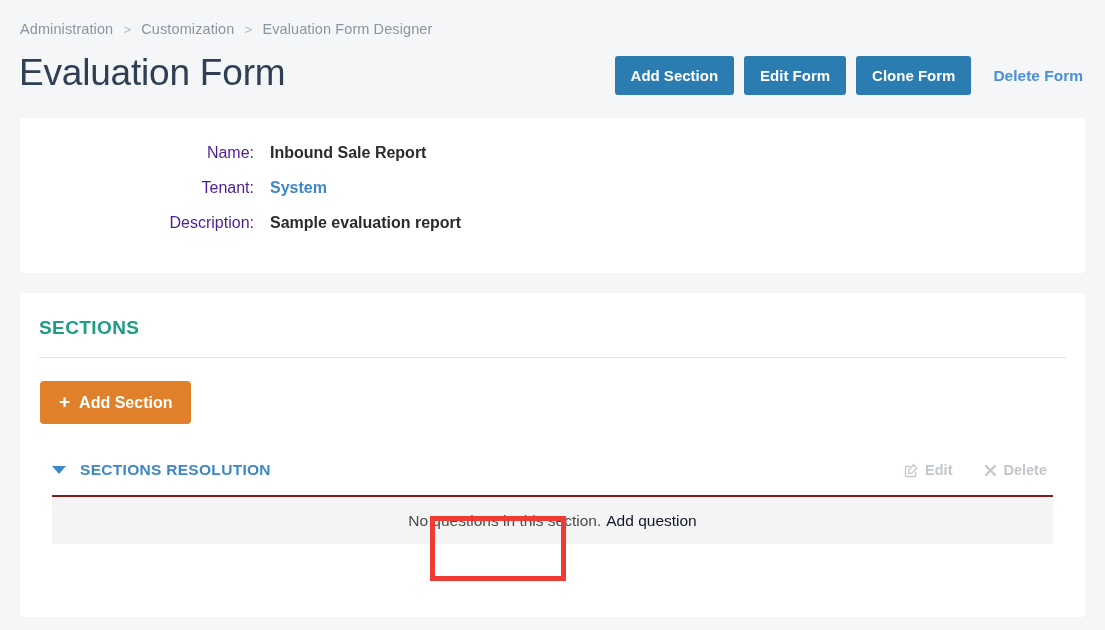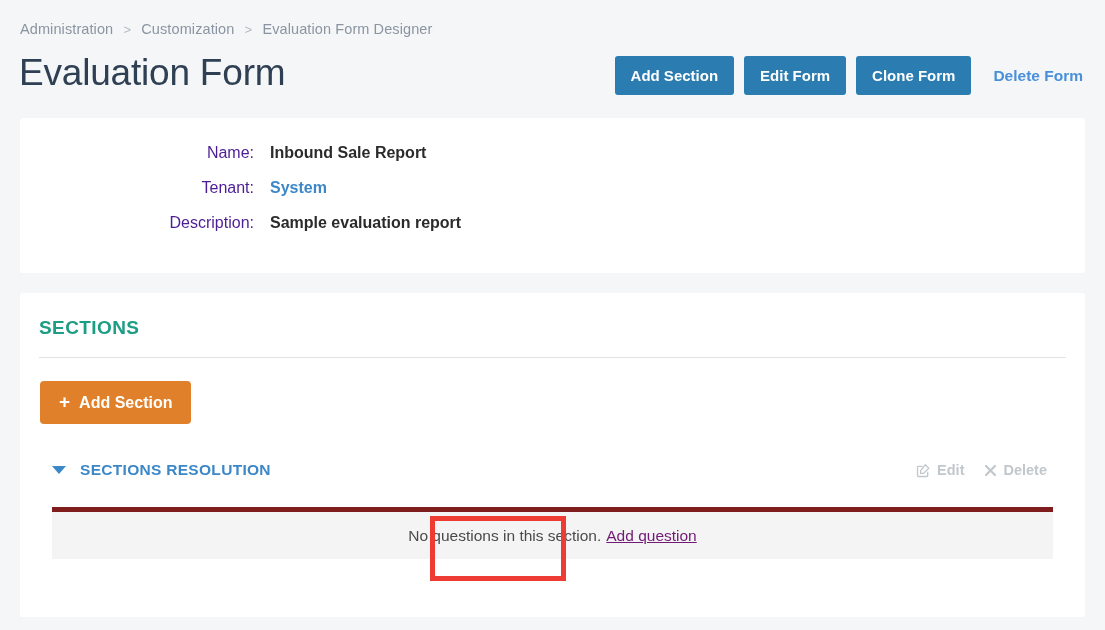--- a/index.html
+++ b/index.html
@@ -189,48 +189,47 @@
   .sec-name {
     font-size: 15.5px;
     font-weight: bold;
     color: #3c87c8;
     letter-spacing: 0.3px;
     cursor: pointer;
   }
   .sec-row-right {
     display: flex;
     align-items: center;
-    gap: 20px;
+    gap: 32px;
     padding-right: 14px;
   }
   .act {
     display: inline-flex;
     align-items: center;
     gap: 6px;
     color: #c2c7cc;
     font-size: 14.5px;
     font-weight: bold;
     cursor: default;
   }
   .act svg { display: block; }
 
   .empty-strip {
-    margin: 16px 16px;
+    margin: 4px 16px;
     background: #f4f4f4;
-    border-top: 5px solid #7f1d1d;
+    border-top: 2px solid #7f1d1d;
     height: 47px;
     display: flex;
     align-items: center;
     justify-content: center;
     font-size: 15.5px;
     color: #4a4a4a;
   }
   .empty-strip .add-q {
-    color: #701a75;
-    text-decoration: underline;
+    color: #0f172a;
     margin-left: 5px;
     cursor: pointer;
   }
 
   
   .annot-box {
     position: absolute;
     left: 430px;
     top: 516px;
     width: 136px;

